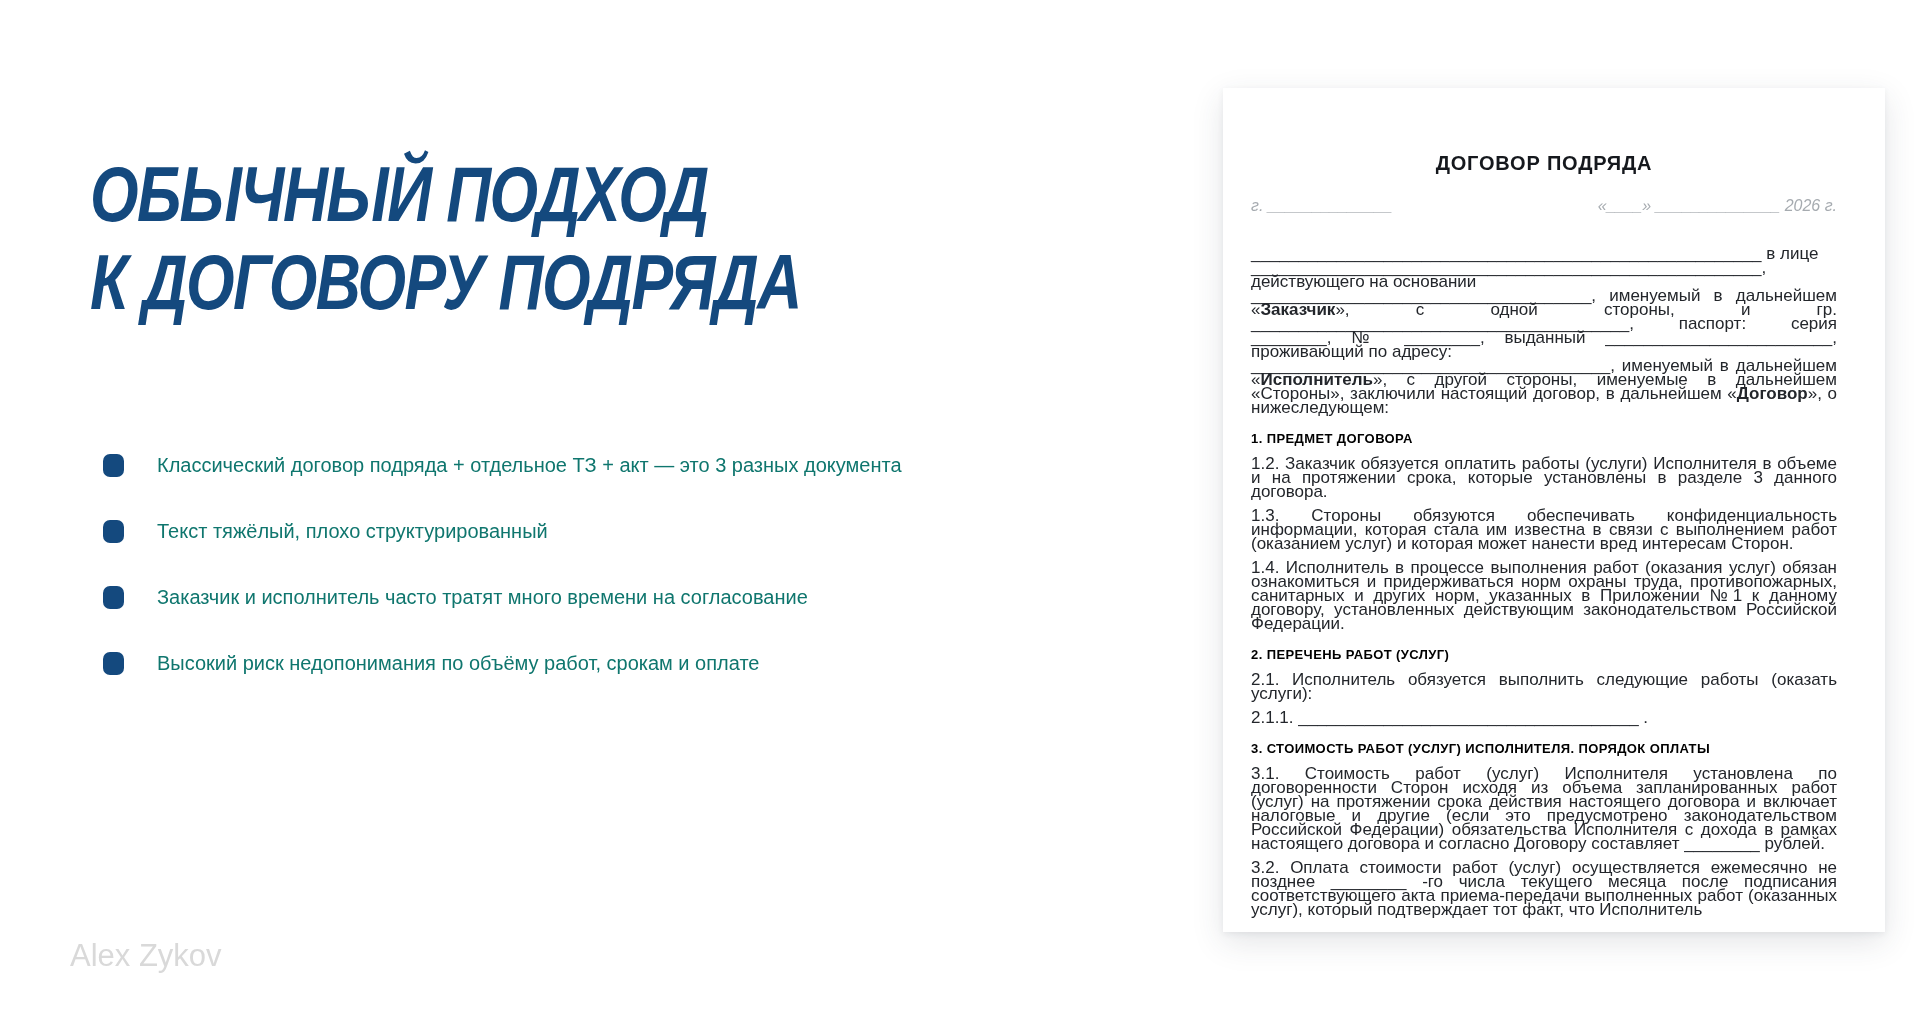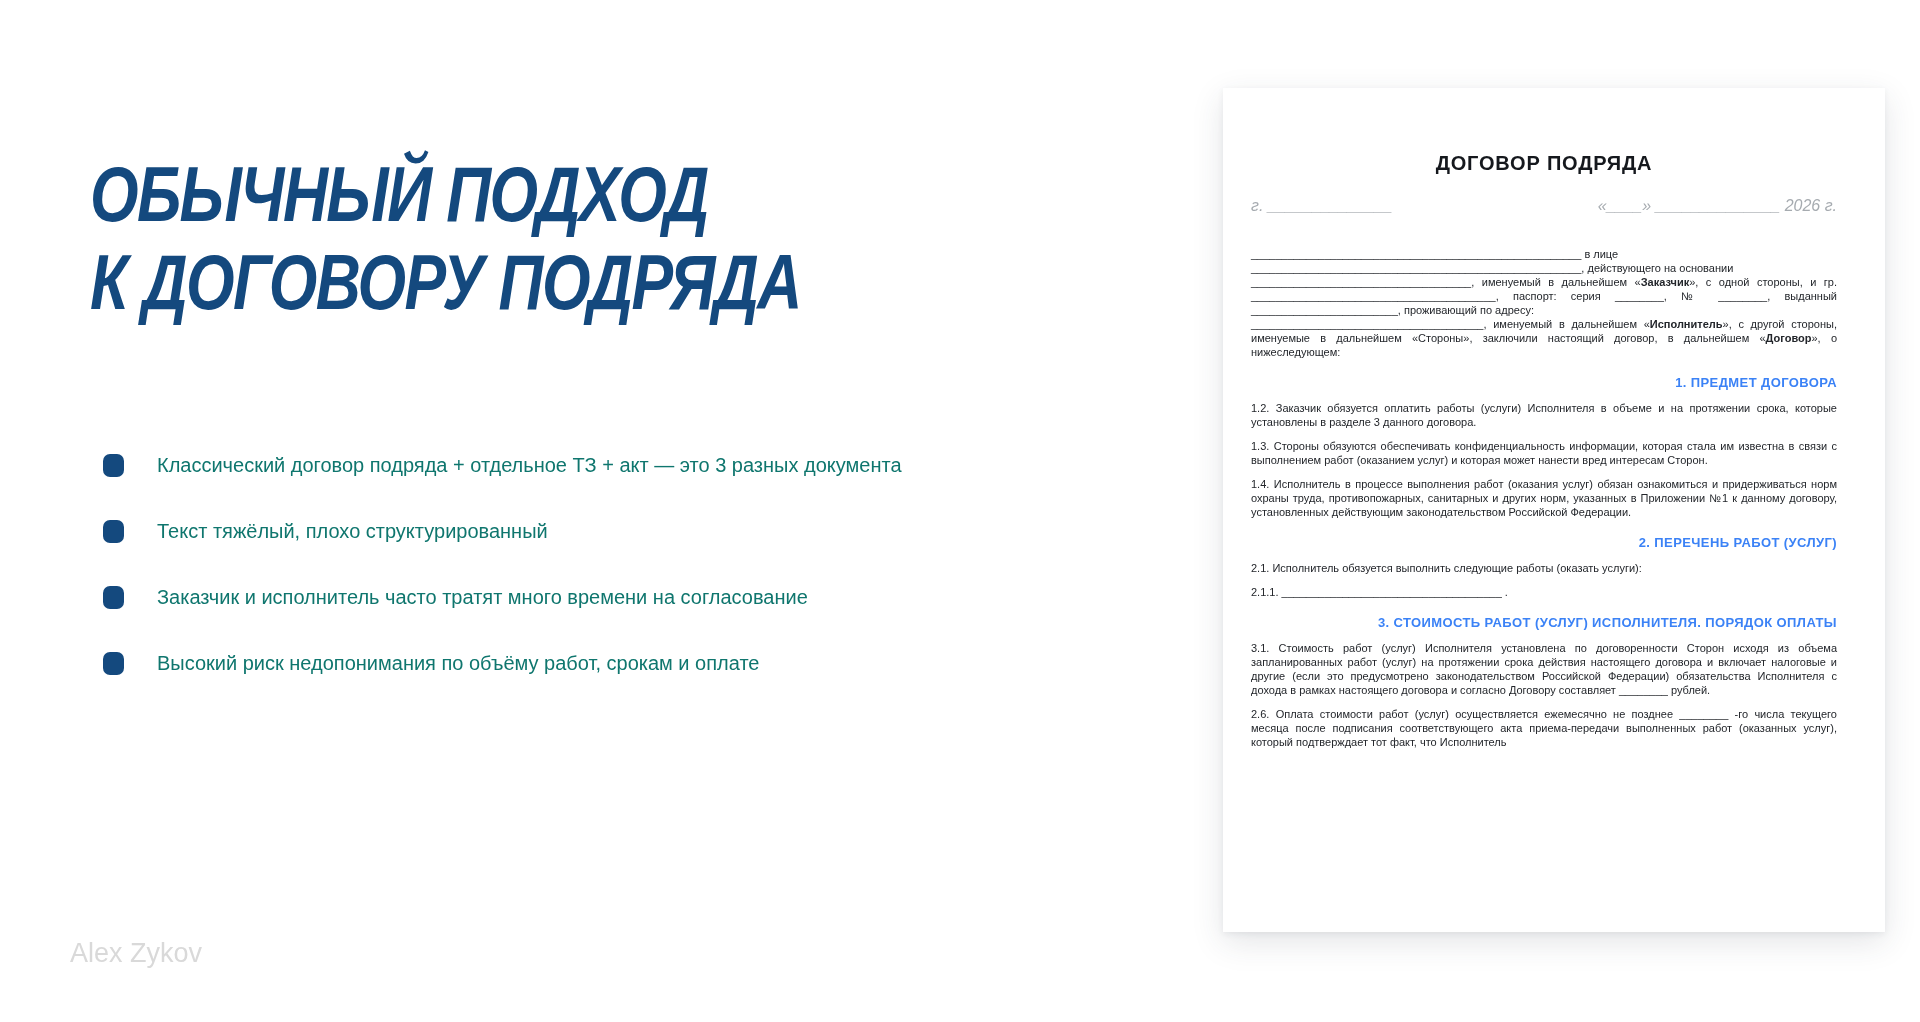--- a/index.html
+++ b/index.html
@@ -31,21 +31,21 @@
   .marker{
     flex:0 0 auto;width:21px;height:23px;border-radius:7px;
     background:var(--accent);
   }
   .bullet-text{
     font-size:20px;line-height:46px;color:#0f766e;
     max-width:880px;
   }
   .footer{
     position:absolute;left:70px;top:938px;
-    font-size:27px;color:var(--footer);
+    font-size:31px;color:var(--footer);
   }
 
   
   .paper{
     position:absolute;left:1195px;top:88px;width:662px;height:844px;
     box-sizing:border-box;
     background:#ffffff;
     box-shadow:0 10px 30px rgba(45,55,70,0.13), 0 2px 6px rgba(45,55,70,0.07);
     padding:64px 48px 0 28px;
     overflow:hidden;
@@ -55,26 +55,26 @@
   .doc-title{
     font-size:20px;font-weight:700;text-align:center;
     letter-spacing:0.8px;color:#15181D;margin:0 0 22px 0;
   }
   .dateline{
     display:flex;justify-content:space-between;
     font-size:16px;font-style:italic;color:var(--muted);
     margin:0 0 32px 0;
   }
   .doc-h{
-    font-size:13px;font-weight:700;text-align:right;
-    letter-spacing:0.4px;color:#3b82f6;
+    font-size:13px;font-weight:700;text-align:left;
+    letter-spacing:0.4px;color:#000000;
     margin:16px 0 11px 0;
   }
   .doc-p{
-    font-size:11px;line-height:14px;text-align:justify;
+    font-size:17px;line-height:14px;text-align:justify;
     margin:0 0 10px 0;color:var(--ink);
   }
   .doc-p.preamble{white-space:pre-wrap;}
   .doc-p b{font-weight:700;}
 </style>
 </head>
 <body style="--accent: #14497E; --ink: #23262B; --muted: #A6ABB0; --footer: #D9D9D9;">
 
 <div class="slide">
 
@@ -121,16 +121,16 @@
     <p class="doc-p">1.2. Заказчик обязуется оплатить работы (услуги) Исполнителя в объеме и на протяжении срока, которые установлены в разделе 3 данного договора.</p>
     <p class="doc-p">1.3. Стороны обязуются обеспечивать конфиденциальность информации, которая стала им известна в связи с выполнением работ (оказанием услуг) и которая может нанести вред интересам Сторон.</p>
     <p class="doc-p">1.4. Исполнитель в процессе выполнения работ (оказания услуг) обязан ознакомиться и придерживаться норм охраны труда, противопожарных, санитарных и других норм, указанных в Приложении №1 к данному договору, установленных действующим законодательством Российской Федерации.</p>
 
     <h3 class="doc-h">2. ПЕРЕЧЕНЬ РАБОТ (УСЛУГ)</h3>
     <p class="doc-p">2.1. Исполнитель обязуется выполнить следующие работы (оказать услуги):</p>
     <p class="doc-p">2.1.1. ____________________________________ .</p>
 
     <h3 class="doc-h">3. СТОИМОСТЬ РАБОТ (УСЛУГ) ИСПОЛНИТЕЛЯ. ПОРЯДОК ОПЛАТЫ</h3>
     <p class="doc-p">3.1. Стоимость работ (услуг) Исполнителя установлена по договоренности Сторон исходя из объема запланированных работ (услуг) на протяжении срока действия настоящего договора и включает налоговые и другие (если это предусмотрено законодательством Российской Федерации) обязательства Исполнителя с дохода в рамках настоящего договора и согласно Договору составляет ________ рублей.</p>
-    <p class="doc-p">2.6. Оплата стоимости работ (услуг) осуществляется ежемесячно не позднее ________ -го числа текущего месяца после подписания соответствующего акта приема-передачи выполненных работ (оказанных услуг), который подтверждает тот факт, что Исполнитель</p>
+    <p class="doc-p">3.2. Оплата стоимости работ (услуг) осуществляется ежемесячно не позднее ________ -го числа текущего месяца после подписания соответствующего акта приема-передачи выполненных работ (оказанных услуг), который подтверждает тот факт, что Исполнитель</p>
   </div>
 
 </div>
 
 </body></html>

